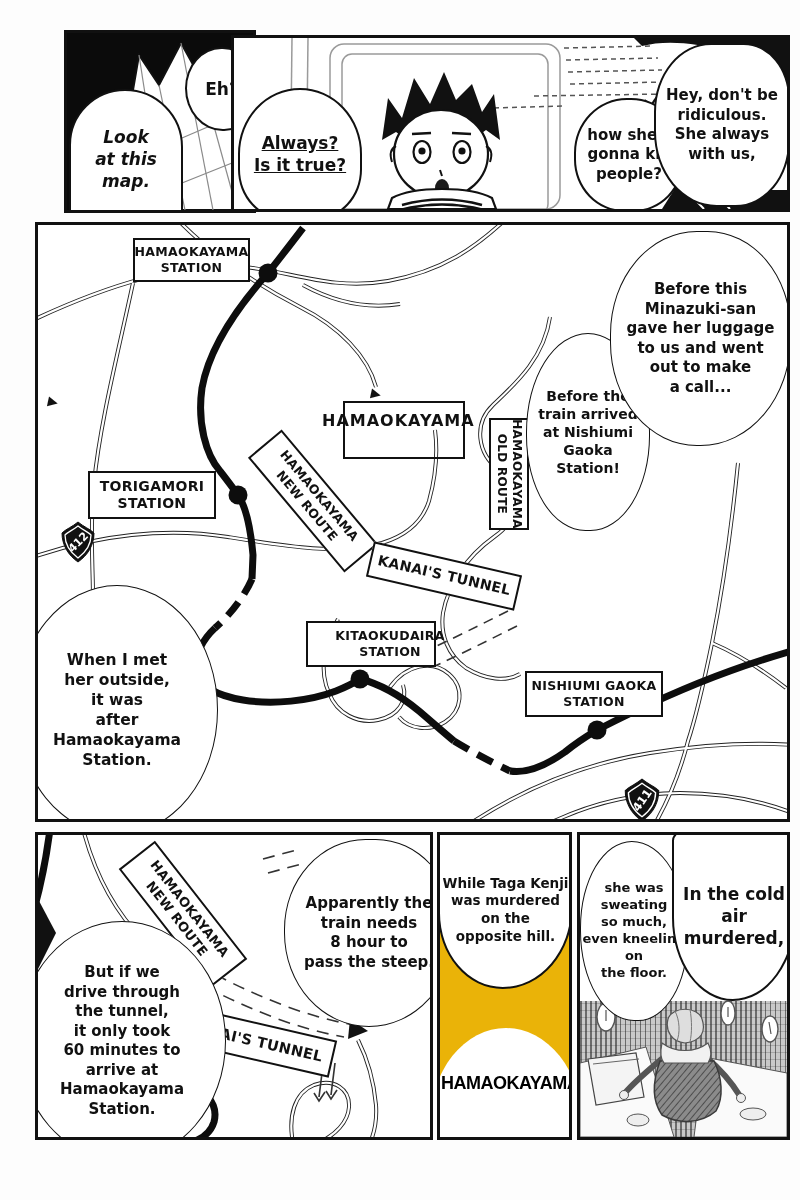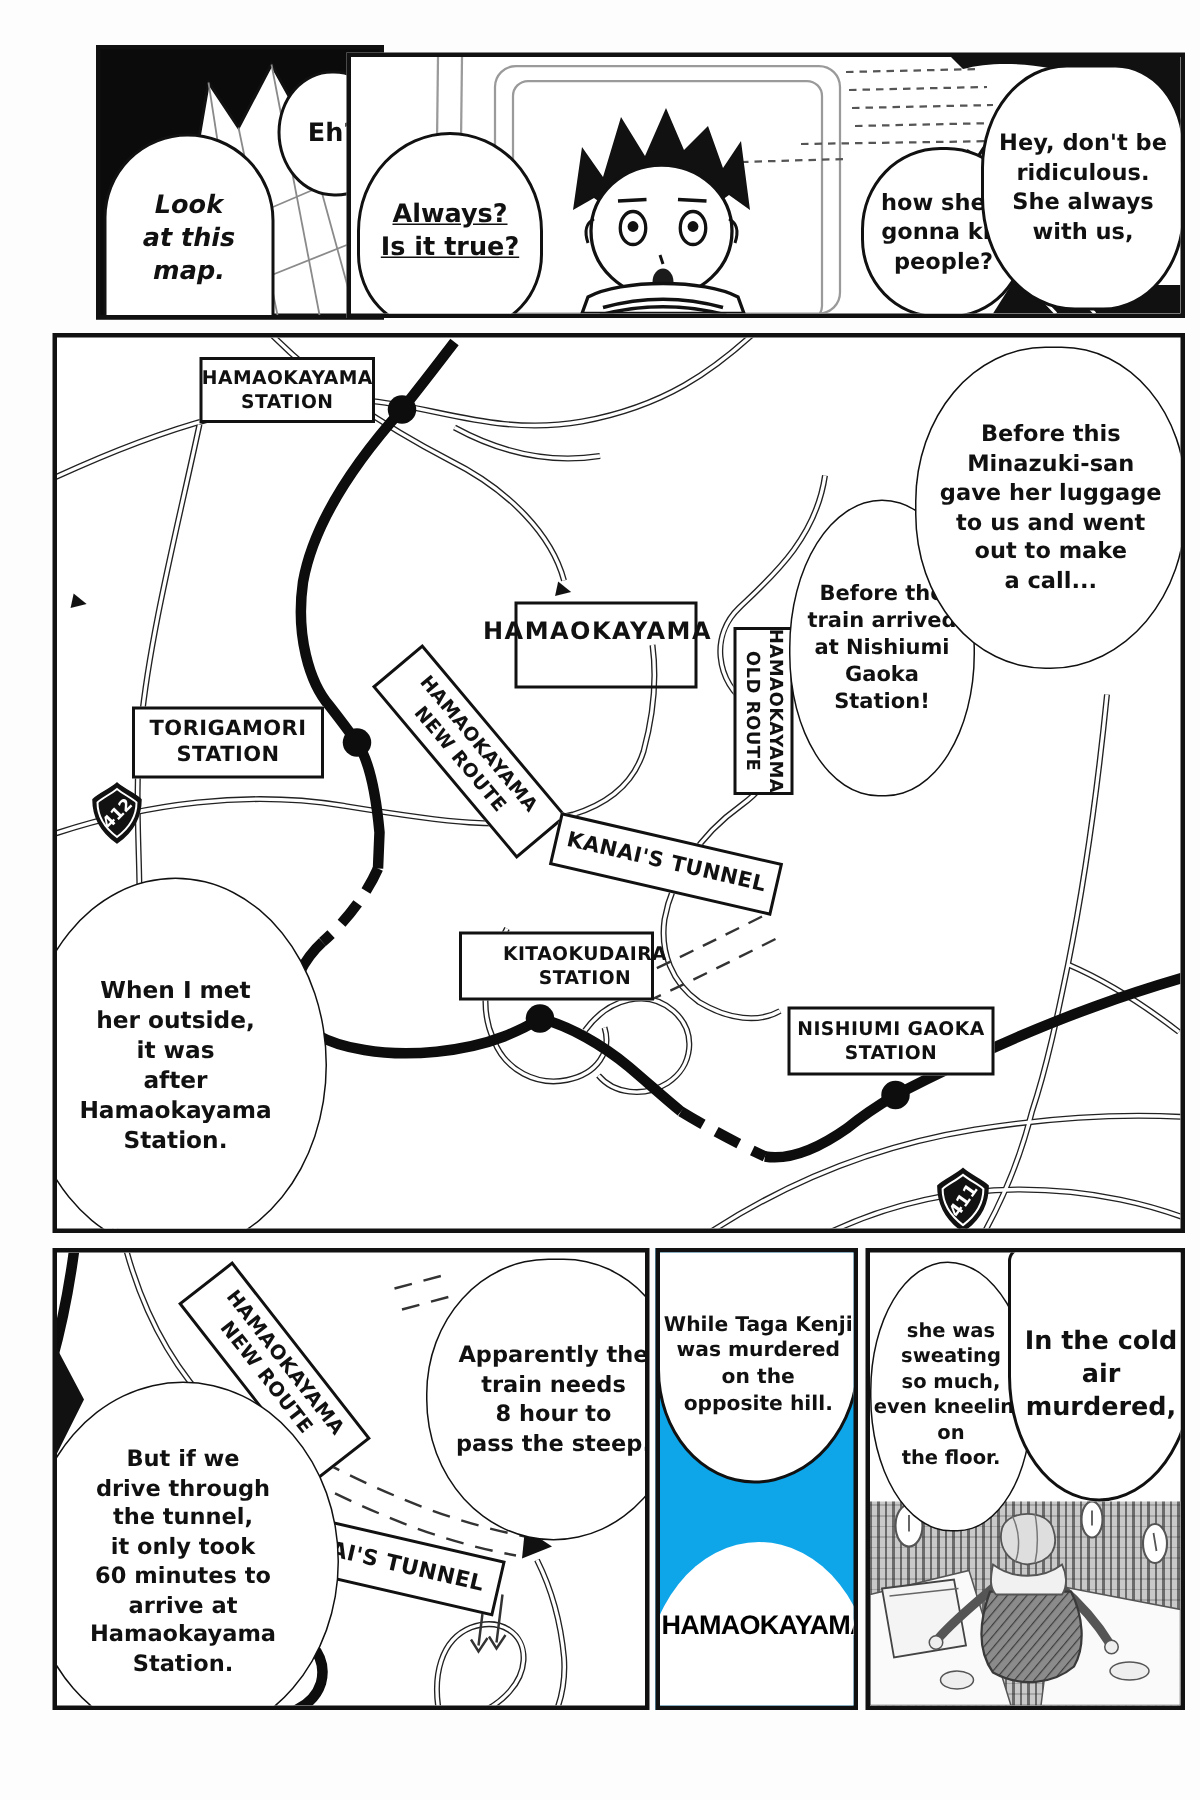--- a/index.html
+++ b/index.html
@@ -296,21 +296,21 @@
 Station.</span>
     </div>
     <div class="bubble" style="left:246px;top:4px;width:170px;height:188px;border-radius:48% 46% 50% 50%;font-size:15px;border-width:1.6px;">
       <span class="bubble-text">Apparently the
 train needs
 8 hour to
 pass the steep.</span>
     </div>
   </div>
 
-  <div class="panel" style="left:437px;top:832px;width:135px;height:308px;background:#0ea5e9;">
+  <div class="panel" style="left:437px;top:832px;width:135px;height:308px;background:#eab308;">
     <div class="bubble" style="left:-2px;top:-4px;width:135px;height:158px;border-radius:4px 4px 52% 48%;font-size:13.5px;">
       <span class="bubble-text">While Taga Kenji
 was murdered
 on the
 opposite hill.</span>
     </div>
     <div class="abs" style="left:-10px;top:193px;width:152px;height:192px;border-radius:50%;background:#fff;"></div>
     <div class="caption" style="left:1px;top:238px;width:130px;text-align:center;font-size:18px;letter-spacing:-0.5px;">HAMAOKAYAMA</div>
   </div>
 

